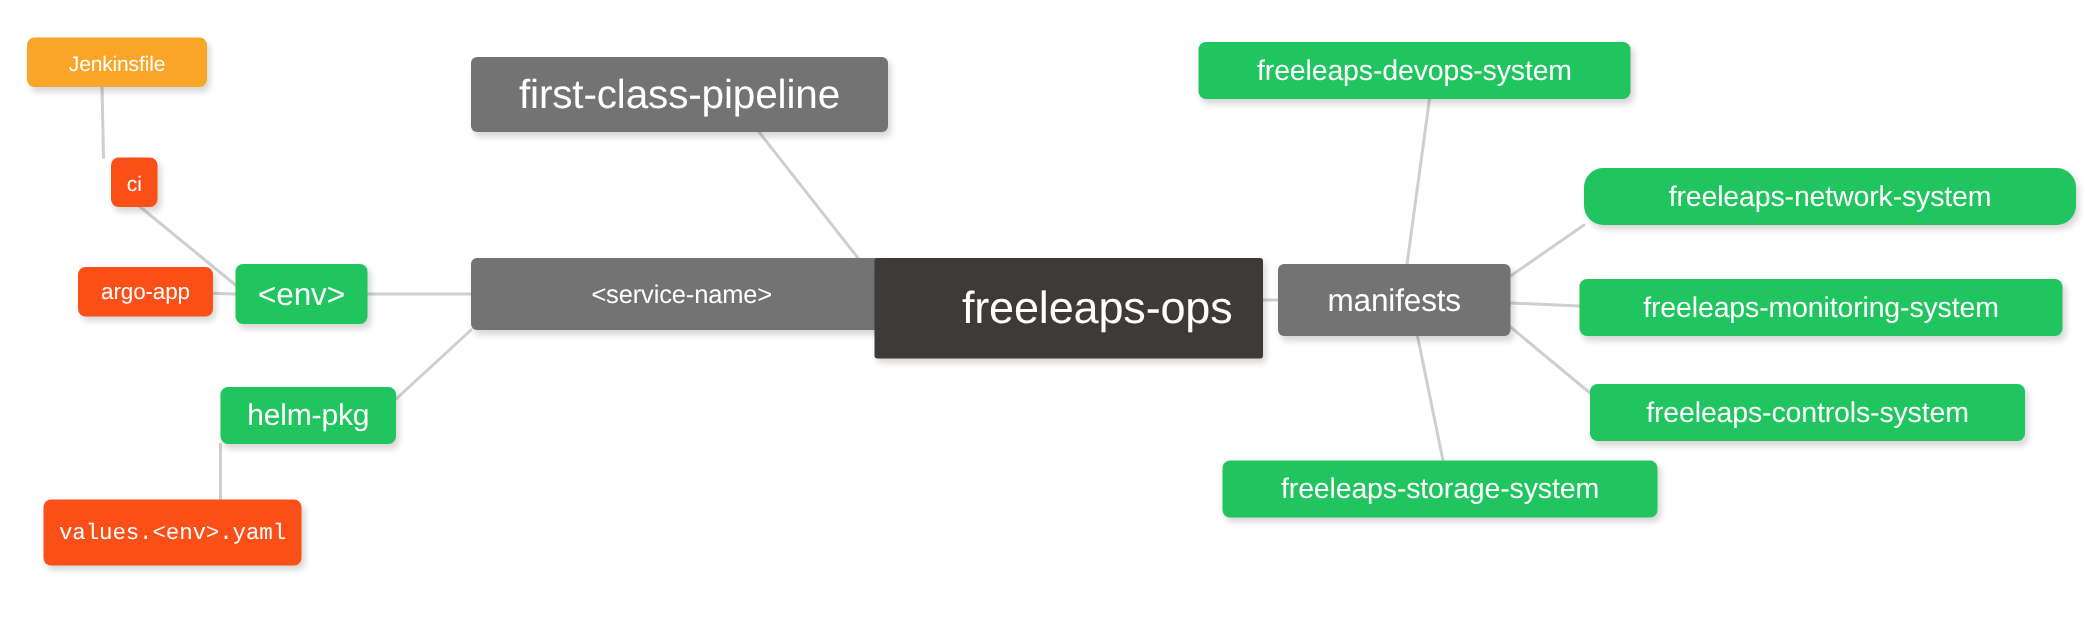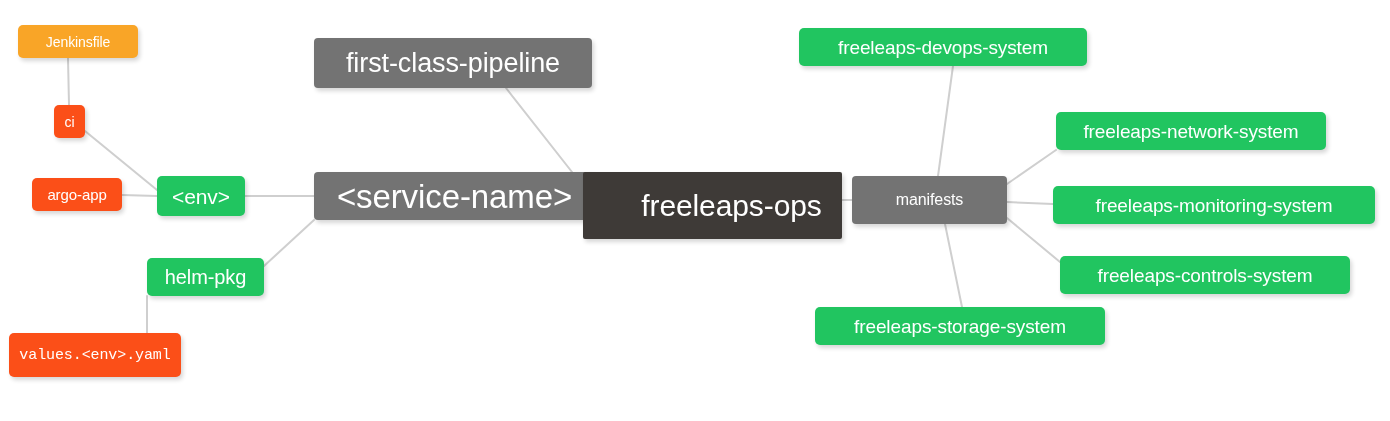--- a/index.html
+++ b/index.html
@@ -63,20 +63,21 @@
     border-radius: 5px;
     text-align: right;
   }
   .n-orange {
     background: #f9a527;
     border-radius: 5px;
   }
   .n-red {
     background: #fb4f18;
     border-radius: 5px;
+    margin-left: 20px;
   }
 </style>
 </head>
 <body>
 
 <div id="mindmap-canvas">
 
   <svg id="edge-layer" viewBox="0 0 1390 421" preserveAspectRatio="none">
       <polyline class="edge-line" points="68,58 69,105"></polyline>
       <polyline class="edge-line" points="85,131 157,190"></polyline>
@@ -109,33 +110,33 @@
       </div>
       <div class="node n-green" style="left: 147px; top: 258px; width: 117px; height: 38px; font-size: 20px;">
         <span class="node-label">helm-pkg</span>
       </div>
       <div class="node n-red" style="left: 9px; top: 333px; width: 172px; height: 44px; font-size: 15px; font-family: Liberation Mono, monospace;">
         <span class="node-label">values.&lt;env&gt;.yaml</span>
       </div>
       <div class="node n-blue" style="left: 314px; top: 38px; width: 278px; height: 50px; font-size: 27px;">
         <span class="node-label">first-class-pipeline</span>
       </div>
-      <div class="node n-blue" style="left: 314px; top: 172px; width: 281px; height: 48px; font-size: 33px;">
+      <div class="node n-blue" style="left: 314px; top: 172px; width: 281px; height: 48px; font-size: 17px;">
         <span class="node-label">&lt;service-name&gt;</span>
       </div>
       <div class="node n-root" style="left: 583px; top: 172px; width: 259px; height: 67px; font-size: 30px;">
         <span class="node-label">freeleaps-ops</span>
       </div>
-      <div class="node n-blue" style="left: 852px; top: 176px; width: 155px; height: 48px; font-size: 16px;">
+      <div class="node n-blue" style="left: 852px; top: 176px; width: 155px; height: 48px; font-size: 21px;">
         <span class="node-label">manifests</span>
       </div>
       <div class="node n-green" style="left: 799px; top: 28px; width: 288px; height: 38px; font-size: 19px;">
         <span class="node-label">freeleaps-devops-system</span>
       </div>
-      <div class="node n-green" style="left: 1056px; top: 112px; width: 270px; height: 38px; font-size: 19px;">
+      <div class="node n-green" style="left: 1056px; top: 112px; width: 328px; height: 38px; font-size: 19px; border-radius: 13px;">
         <span class="node-label">freeleaps-network-system</span>
       </div>
       <div class="node n-green" style="left: 1053px; top: 186px; width: 322px; height: 38px; font-size: 19px;">
         <span class="node-label">freeleaps-monitoring-system</span>
       </div>
       <div class="node n-green" style="left: 1060px; top: 256px; width: 290px; height: 38px; font-size: 19px;">
         <span class="node-label">freeleaps-controls-system</span>
       </div>
       <div class="node n-green" style="left: 815px; top: 307px; width: 290px; height: 38px; font-size: 19px;">
         <span class="node-label">freeleaps-storage-system</span>

